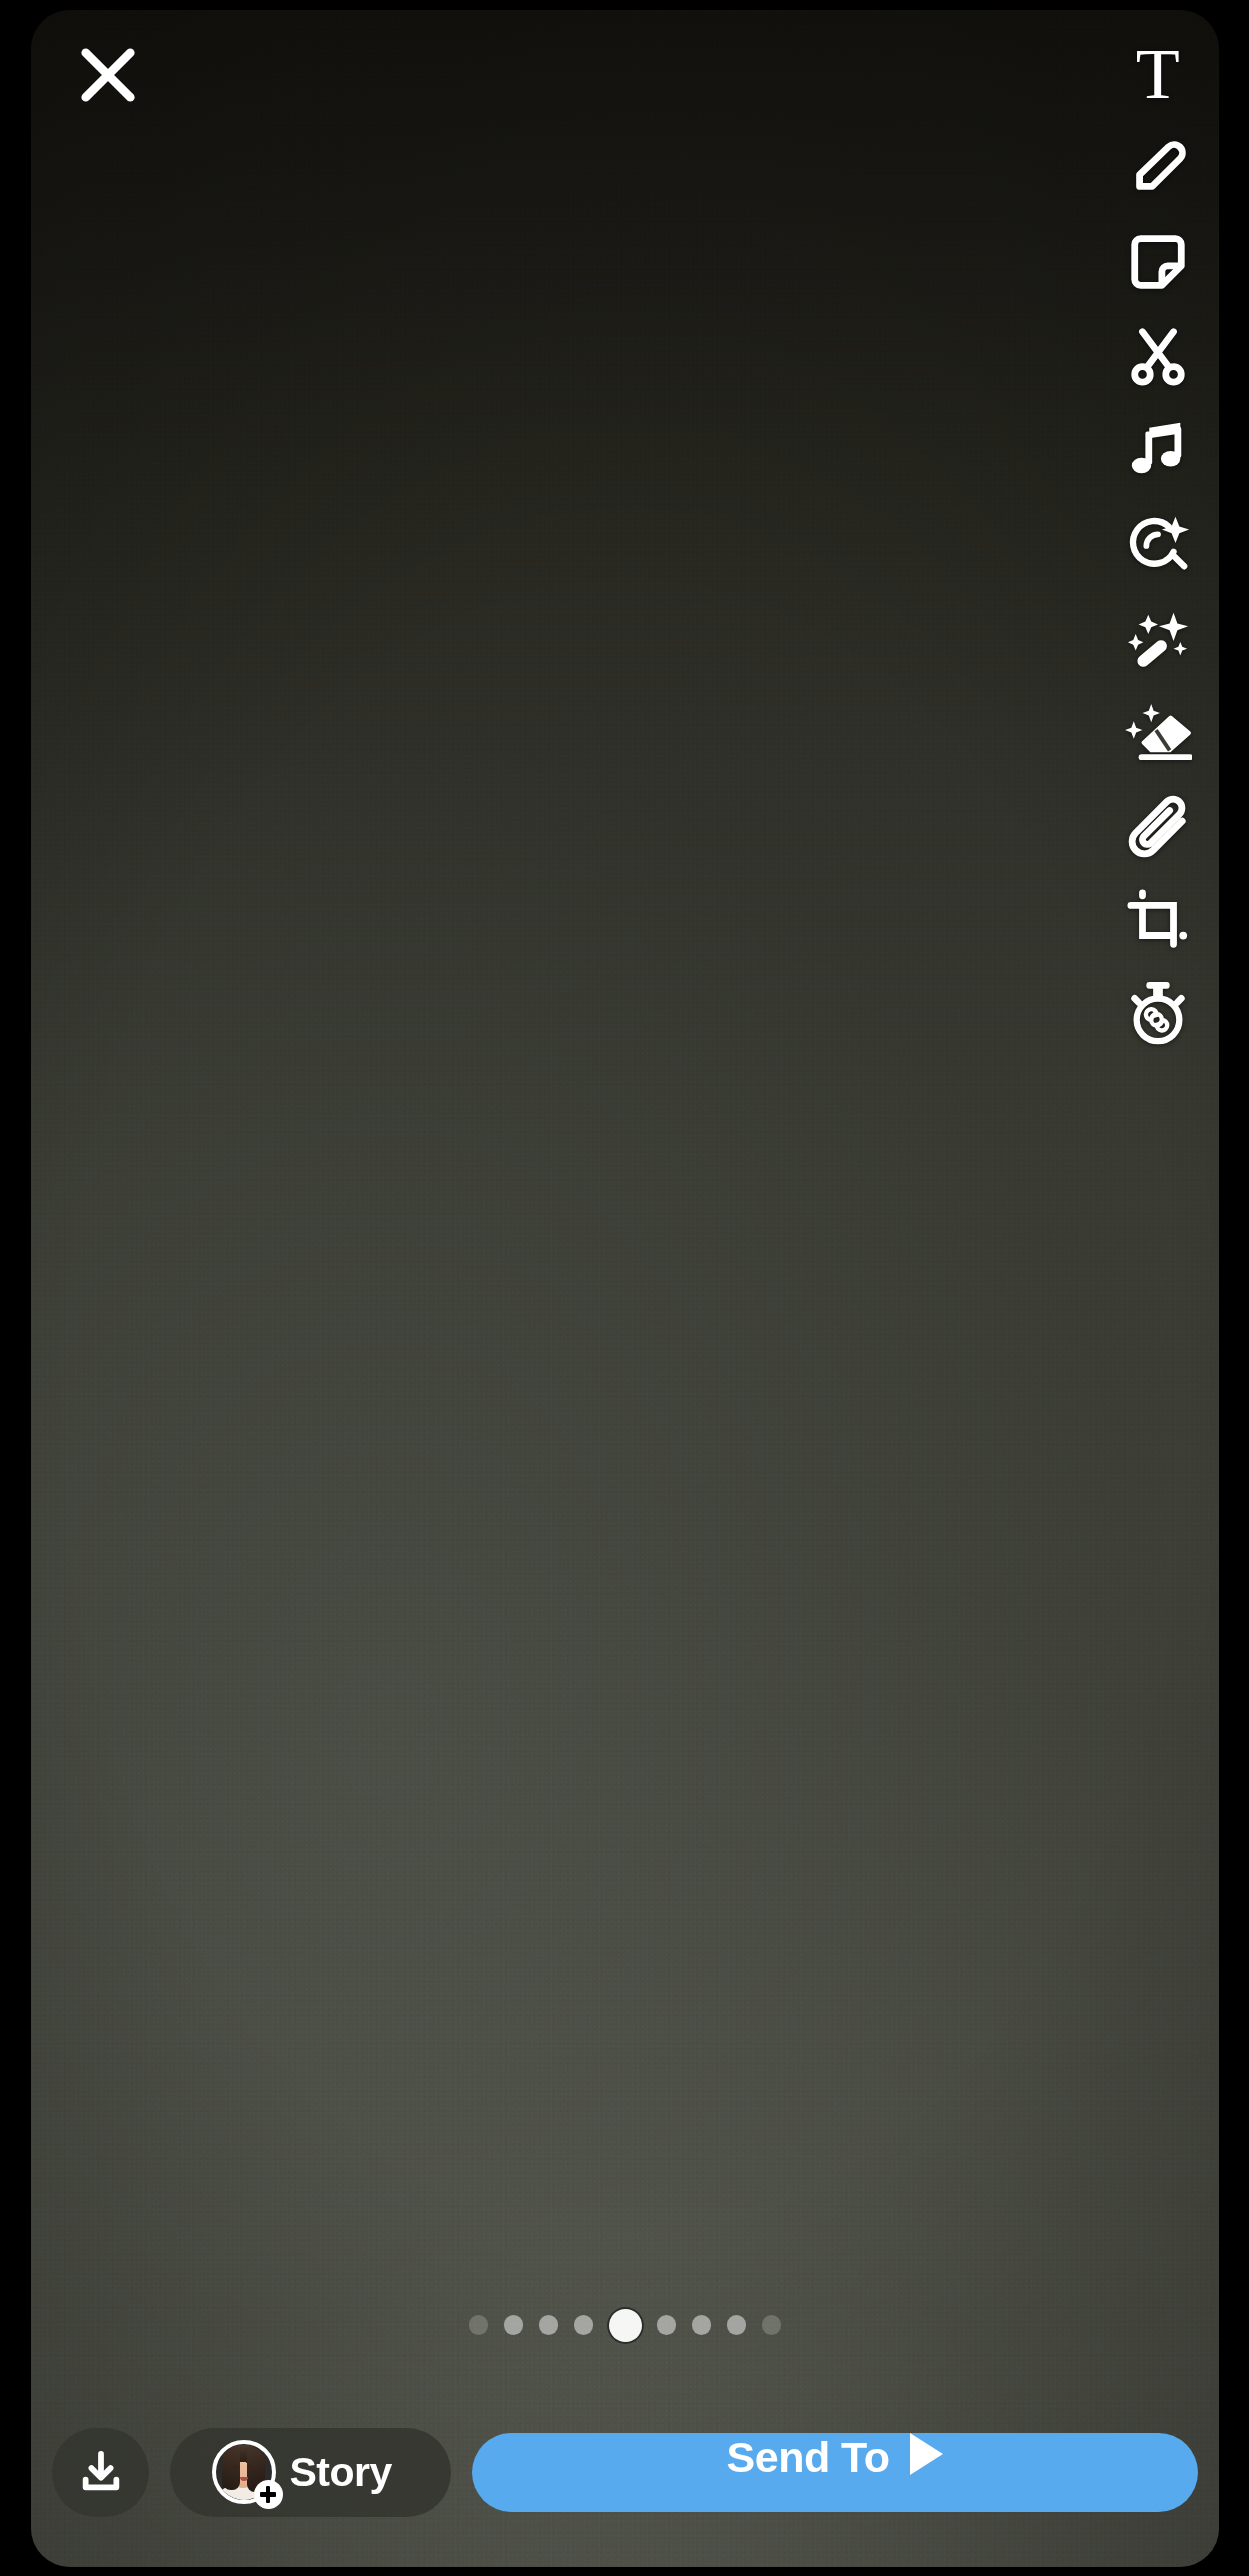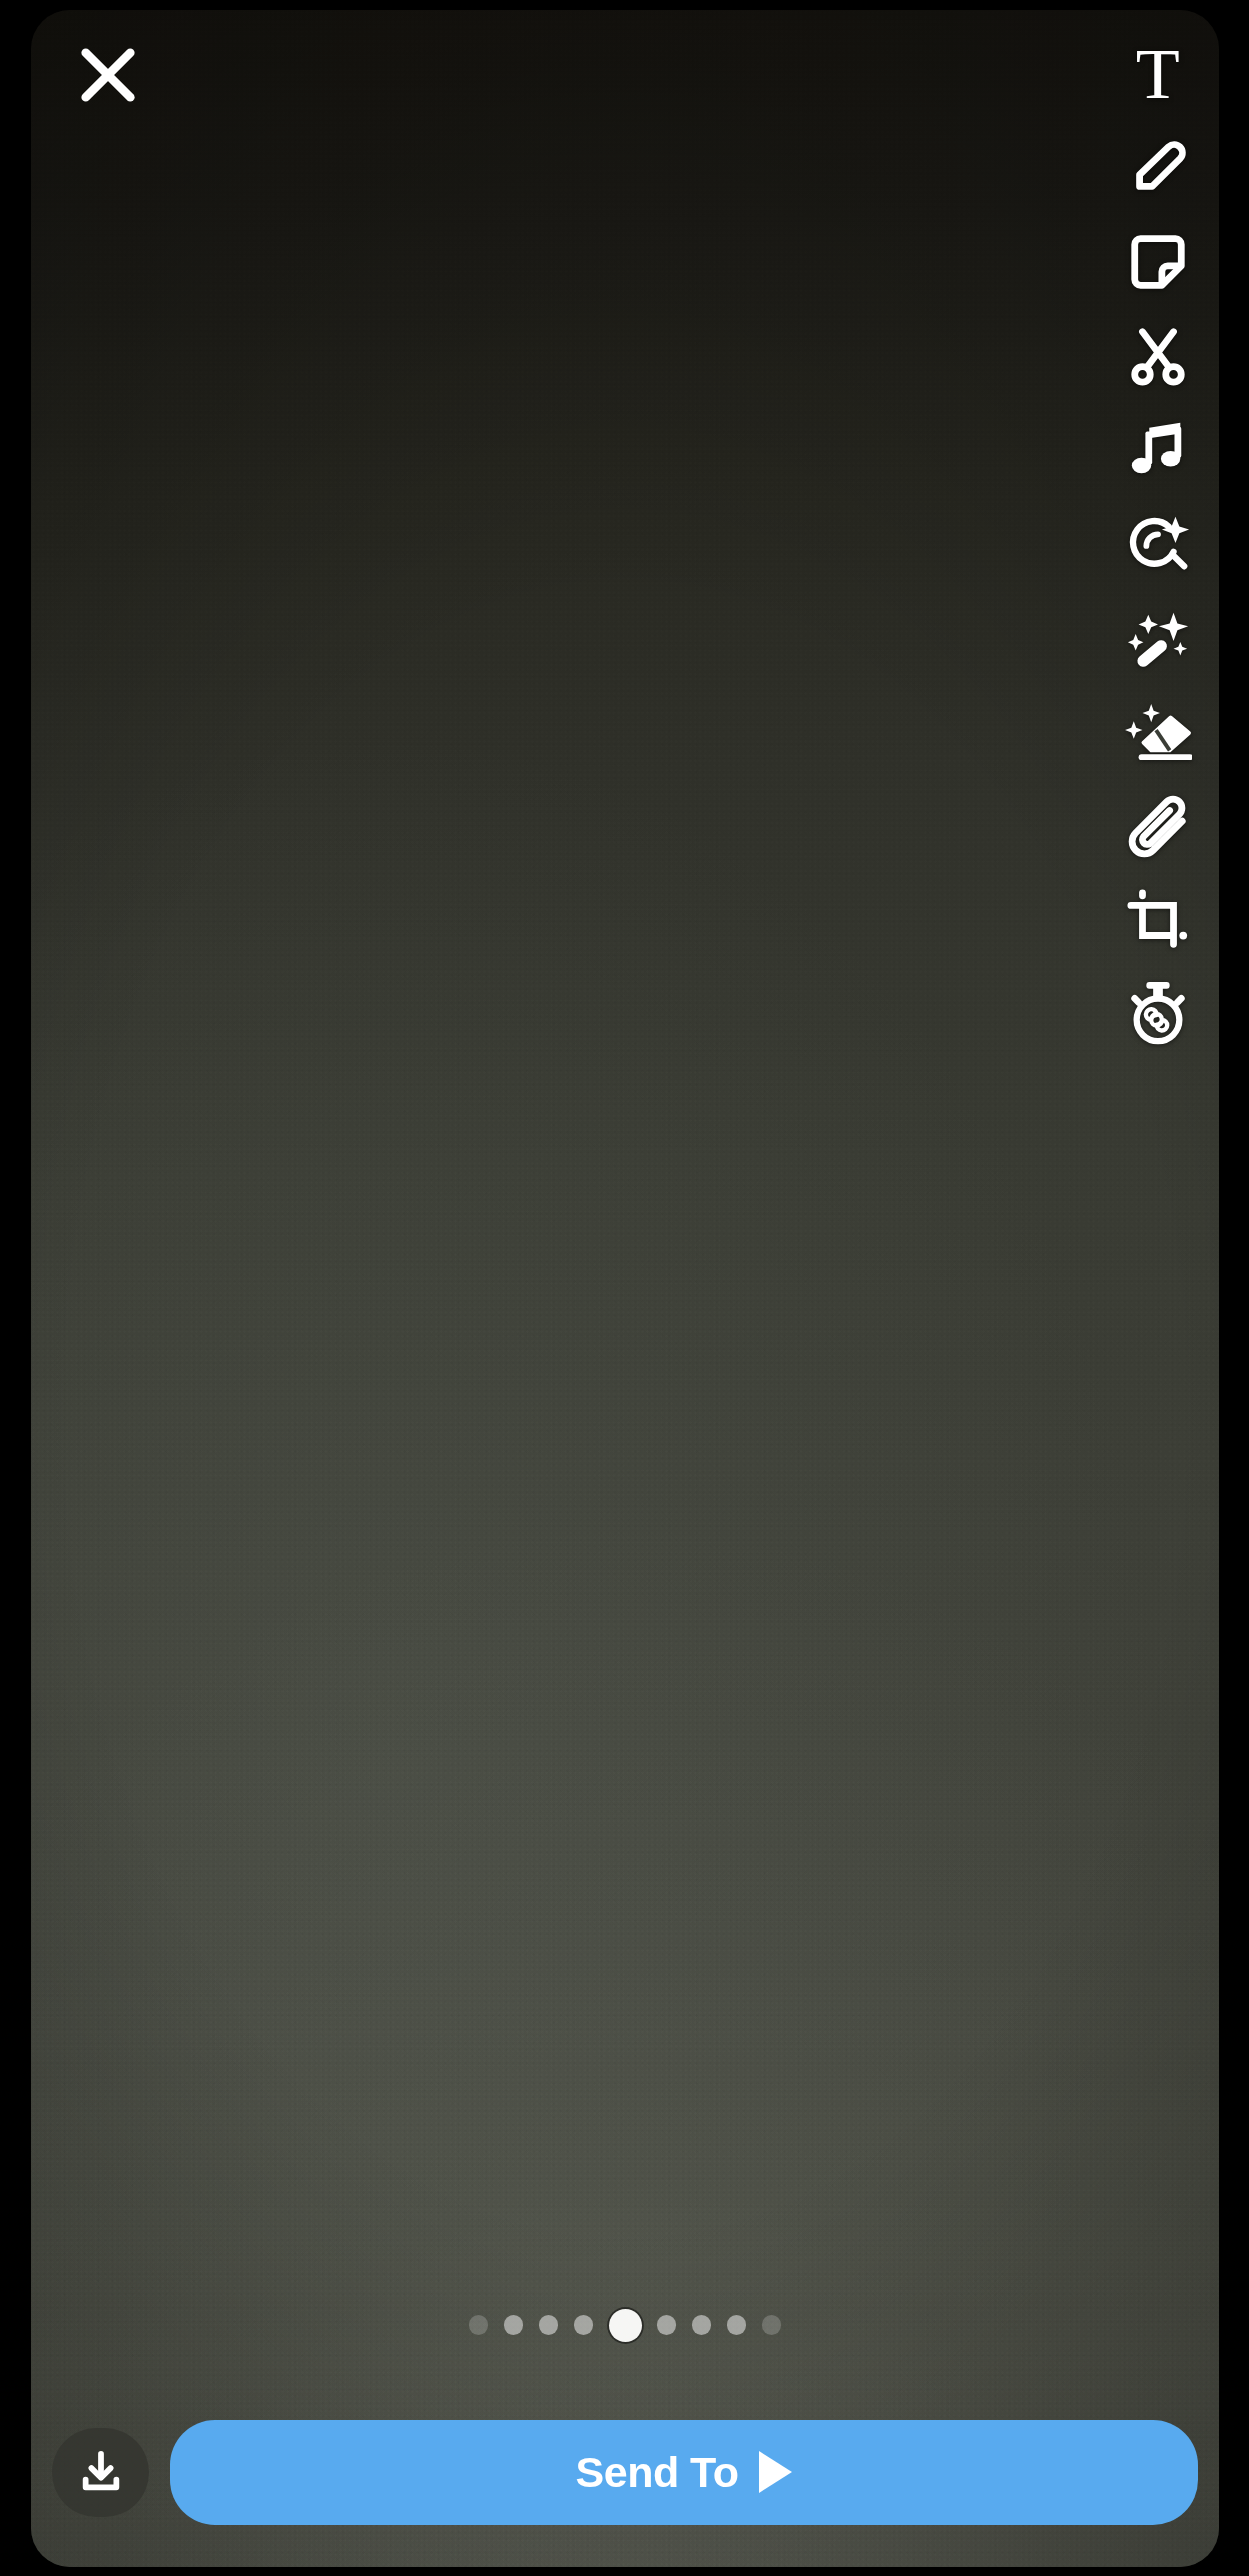--- a/index.html
+++ b/index.html
@@ -207,23 +207,23 @@
     font-size:41px;
     font-weight:700;
     letter-spacing:-0.5px;
     white-space:nowrap;
   }
 
   #send-btn {
     flex:1 1 auto;
     border-radius:45px;
     background:#58aaef;
-    display:flex; align-items:center; justify-content:center;
+    display:flex; align-items:flex-start; justify-content:center;
     gap:21px;
-    height:105px;
+    height:79px;
     cursor:pointer;
   }
   #send-label {
     color:#fff;
     font-size:43px;
     font-weight:700;
     letter-spacing:-0.5px;
   }
   #send-arrow {
     width:0; height:0;
@@ -373,20 +373,40 @@
     <div id="save-btn" class="pill">
       <svg width="48" height="48" viewBox="0 0 50 50">
         <g stroke="#fff" stroke-width="6" stroke-linecap="round" stroke-linejoin="round" fill="none">
           <line x1="25" y1="6" x2="25" y2="29"></line>
           <polyline points="15,21 25,31 35,21"></polyline>
           <path d="M9 33 L9 41 L41 41 L41 33"></path>
         </g>
       </svg>
     </div>
 
+    <div id="story-btn" class="pill">
+      <div id="avatar-wrap">
+        <div id="avatar-ring">
+          <div id="bm-hair-back"></div>
+          <div id="bm-neck"></div>
+          <div id="bm-shoulders"></div>
+          <div id="bm-face"></div>
+          <div id="bm-hair-top"></div>
+          <div id="bm-hair-front-l"></div>
+          <div id="bm-hair-front-r"></div>
+          <div class="bm-brow" id="bm-brow-l"></div>
+          <div class="bm-brow" id="bm-brow-r"></div>
+          <div class="bm-eye" id="bm-eye-l"></div>
+          <div class="bm-eye" id="bm-eye-r"></div>
+          <div id="bm-mouth"></div>
+        </div>
+        <div id="avatar-plus"></div>
+      </div>
+      <span id="story-label">Story</span>
+    </div>
 
     <div id="send-btn">
       <span id="send-label">Send To</span>
       <div id="send-arrow"></div>
     </div>
 
   </div>
 
 </div>
 

